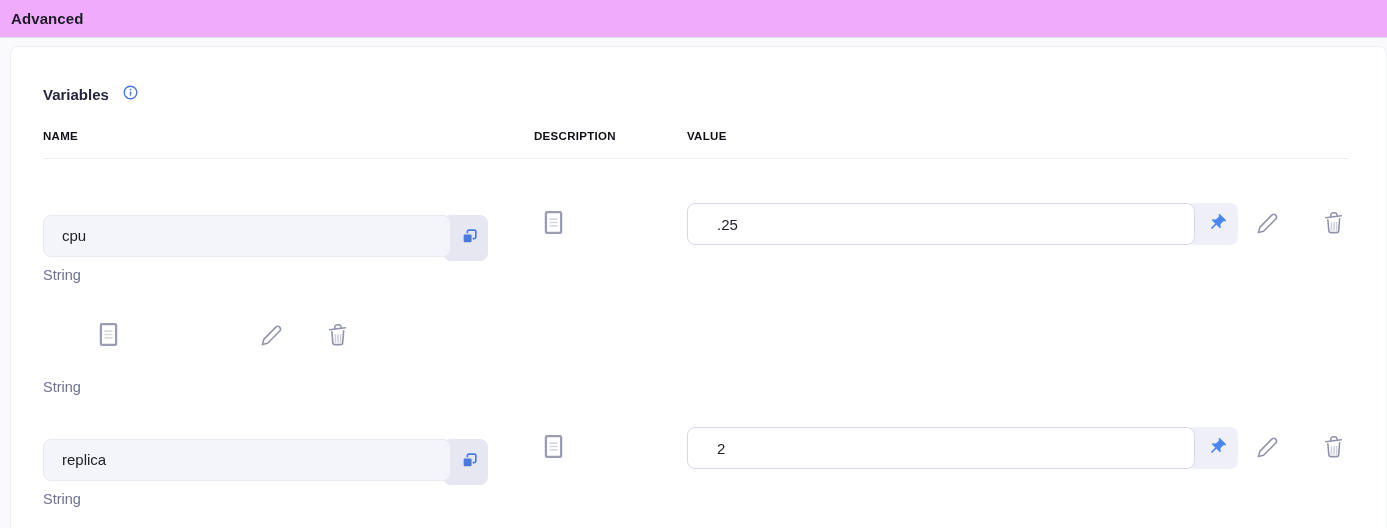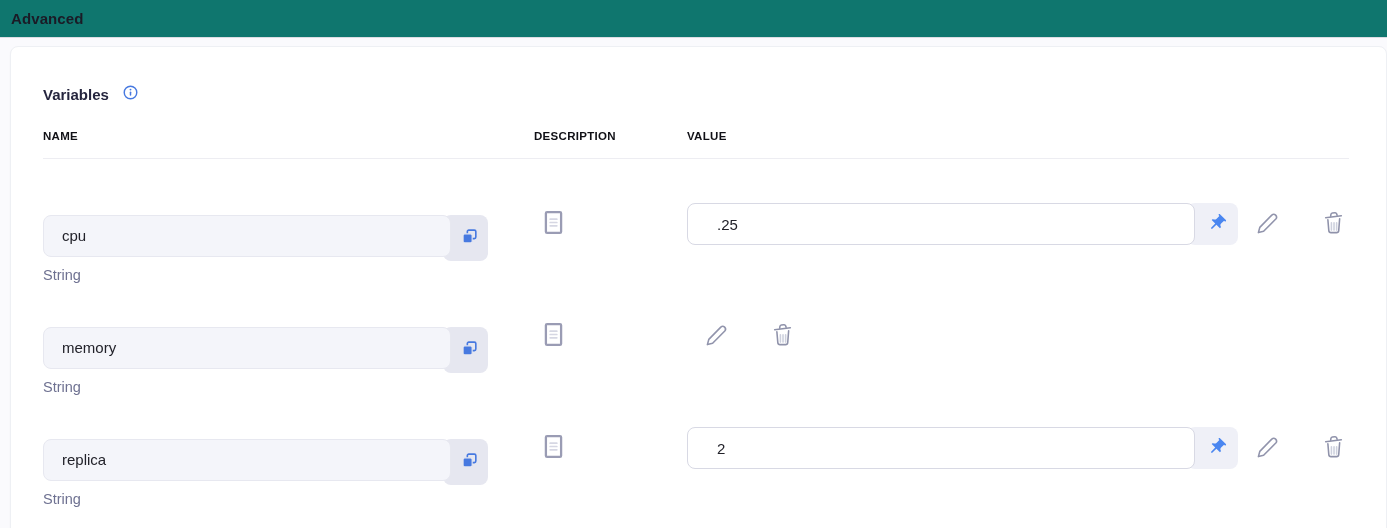--- a/index.html
+++ b/index.html
@@ -5,21 +5,21 @@
   * { box-sizing: border-box; margin: 0; padding: 0; }
   html, body { width: 1387px; height: 528px; overflow: hidden; }
   body {
     font-family: "Liberation Sans", "DejaVu Sans", sans-serif;
     background: #fafafd;
     color: #22222a;
     position: relative;
   }
   
   .top-bar {
-    height: 38px; background: #0f766e;
+    height: 38px; background: #f0abfc;
     display: flex; align-items: center;
     padding-left: 11px;
     border-bottom: 1px solid #dcdde3;
   }
   .top-bar h1 { font-size: 15px; font-weight: 700; color: #1b1b26; letter-spacing: .1px; }
 
   
   .card {
     position: absolute; left: 10px; top: 46px; right: 0; bottom: -20px;
     background: #ffffff;
@@ -173,31 +173,20 @@
               <path d="M9 12.3v7 M11.5 12.3v7 M14 12.3v7" stroke="#cdd0dd"></path>
             </svg>
           </span>
         </button>
       </div>
       <div class="type-label">String</div>
     </div>
 
     <div class="var-row">
       <div class="field-line">
-        <div class="name-group">
-          <button class="name-addon">
-            <span>
-              <svg width="17" height="17" viewBox="0 0 18 18">
-                <rect x="6.7" y="2.2" width="9" height="9" rx="1.6" fill="none" stroke="#4779e0" stroke-width="1.7"></rect>
-                <rect x="2.2" y="6.2" width="9.6" height="9.6" rx="1.8" fill="#4779e0" stroke="#e6e7f0" stroke-width="1.2"></rect>
-              </svg>
-            </span>
-          </button>
-          <input class="name-input" value="memory" style="">
-        </div>
         <div class="desc-cell">
           <button class="desc-btn">
             <span>
               <svg width="19" height="25" viewBox="0 0 20 26">
                 <rect x="2" y="2" width="16" height="22" rx="1.2" fill="#ffffff" stroke="#9a9cb4" stroke-width="2.4"></rect>
                 <path d="M6.5 9.5h7 M6.5 13h7 M6.5 16.5h7" stroke="#d6d7e3" stroke-width="1.8" stroke-linecap="round"></path>
               </svg>
             </span>
           </button>
         </div>

